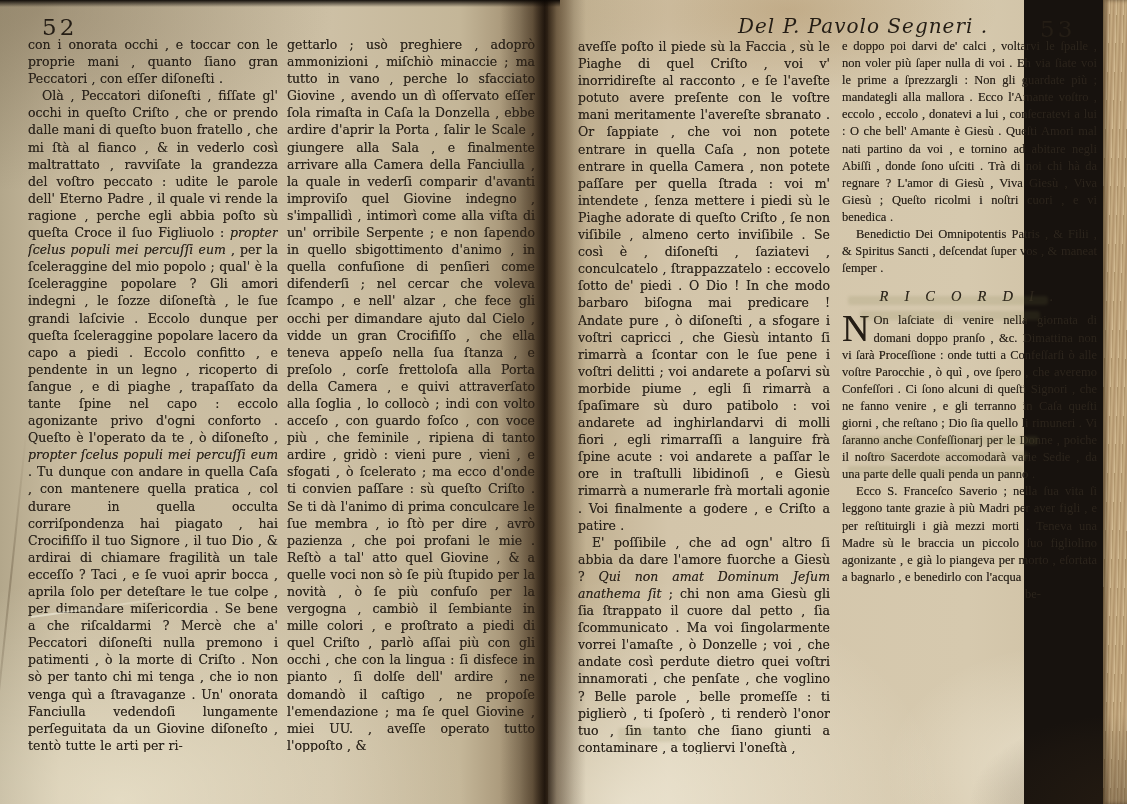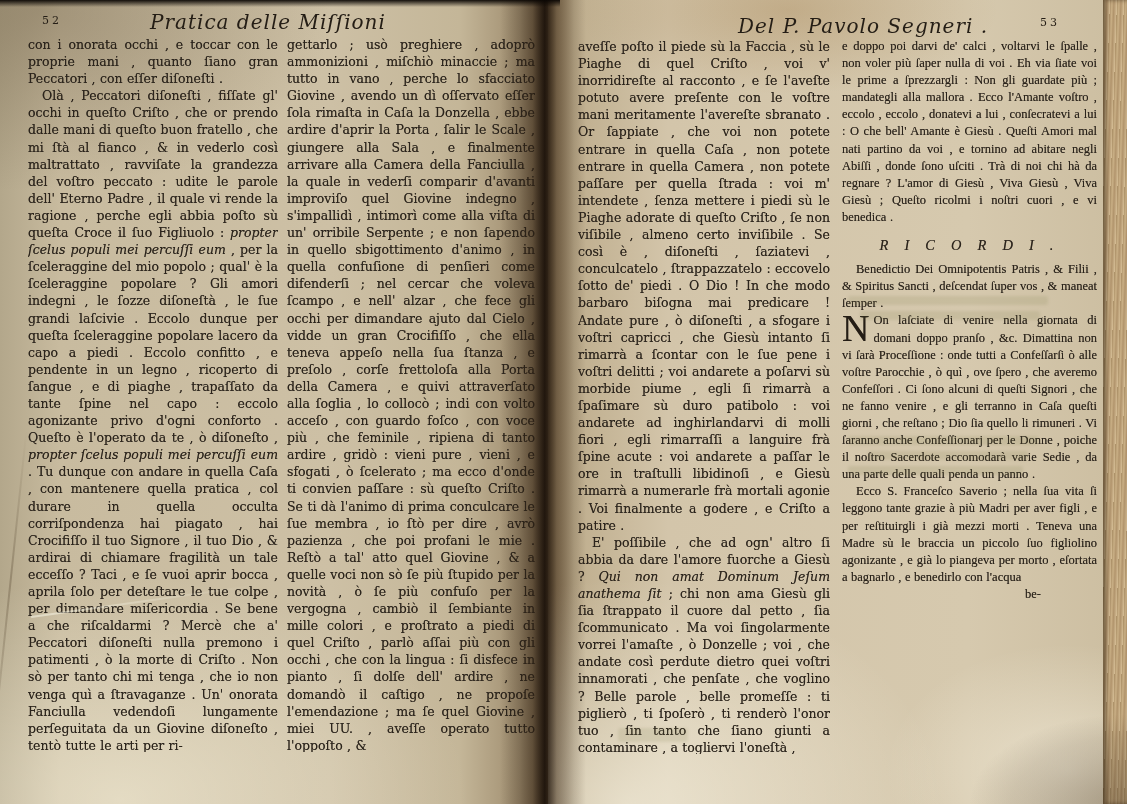--- a/index.html
+++ b/index.html
@@ -12,21 +12,21 @@
   
   .page{position:absolute;top:0;bottom:0;}
   #left-page{
     left:0;width:548px;
     background:
       radial-gradient(ellipse 420px 260px at 40px 10px, rgba(96,80,56,.38), transparent 70%),
       radial-gradient(ellipse 500px 320px at 120px 800px, rgba(255,250,230,.5), transparent 70%),
       linear-gradient(to right, #b3a78b 0px, #c8bb9f 60px, #cdc0a5 330px, #c4b698 460px, #a08e70 520px, #6b563c 548px);
   }
   #right-page{
-    left:548px;width:557px;
+    left:548px;width:476px;
     background:
       radial-gradient(ellipse 300px 120px at 240px 10px, rgba(150,110,55,.30), transparent 70%),
       radial-gradient(ellipse 420px 300px at 80px 804px, rgba(255,252,238,.55), transparent 75%),
       radial-gradient(ellipse 260px 180px at 520px 770px, rgba(255,250,235,.5), transparent 70%),
       linear-gradient(to right, #8a7252 0px, #bfae8e 26px, #d3c5aa 120px, #d6c9ae 420px, #cdbfa2 557px);
   }
   #gutter-shadow{
     position:absolute;top:0;bottom:0;left:500px;width:86px;
     background:linear-gradient(to right, transparent 0%, rgba(46,32,18,.45) 38%, rgba(24,15,8,.9) 52%, rgba(60,44,26,.45) 66%, transparent 100%);
     pointer-events:none;
@@ -51,21 +51,21 @@
     background:radial-gradient(ellipse 210px 120px at 100% 100%, rgba(58,42,24,.35), rgba(58,42,24,.12) 55%, transparent 75%);
     pointer-events:none;
   }
   .crease{position:absolute;pointer-events:none;}
   #crease-left1{left:6px;top:430px;width:2px;height:370px;background:linear-gradient(to bottom,transparent,rgba(90,74,52,.35) 40%,transparent);transform:rotate(6deg);}
   #crease-left2{left:30px;top:600px;width:230px;height:2px;background:linear-gradient(to right,rgba(255,255,240,.5),transparent);transform:rotate(-8deg);}
   .show-through{position:absolute;filter:blur(1.6px);opacity:.5;pointer-events:none;}
   .st-bar{height:9px;margin:6px 0;background:rgba(120,118,70,.30);border-radius:3px;}
 
   
-  .folio{position:absolute;color:#241d15;letter-spacing:3px;font-size:11px;}
+  .folio{position:absolute;color:#241d15;letter-spacing:3px;font-size:23px;}
   .running-title{position:absolute;color:#241d15;font-style:italic;font-size:20px;letter-spacing:1px;white-space:nowrap;}
   .text-col{
     position:absolute;color:#2b241c;font-size:12.5px;line-height:17.1px;
     text-align:justify;word-spacing:.4px;overflow:hidden;
     text-shadow:0 0 .5px rgba(30,22,14,.55);
   }
   .text-col .para{text-align:justify;}
   .text-col .para.indent{text-indent:14px;}
   .text-col .para.center{
     text-align:center;letter-spacing:6px;font-style:italic;
@@ -77,21 +77,20 @@
   }
   .catchword{text-align:right;padding-right:18px;}
 </style>
 </head>
 <body>
 
 <div id="book">
 
   <div id="left-page" class="page">
     <div class="folio" style="left:42px;top:14px;">52</div>
-    <div class="running-title" style="left:150px;top:10px;">Pratica delle Miſſioni</div>
 
     <div class="text-col" style="left:28px;top:36px;width:250px;height:716px;">
         <div class="para"><span>con i onorata occhi , e toccar con le proprie mani , quanto ſiano gran Peccatori , con eſſer diſoneſti .</span></div>
         <div class="para indent"><span>Olà , Peccatori diſoneſti , fiſſate gl' occhi in queſto Criſto , che or prendo dalle mani di queſto buon fratello , che mi ſtà al fianco , &amp; in vederlo così maltrattato , ravviſate la grandezza del voſtro peccato : udite le parole dell' Eterno Padre , il quale vi rende la ragione , perche egli abbia poſto sù queſta Croce il ſuo Figliuolo : </span><span class="it">propter ſcelus populi mei percuſſi eum</span><span> , per la ſceleraggine del mio popolo ; qual' è la ſceleraggine popolare ? Gli amori indegni , le ſozze diſoneſtà , le ſue grandi laſcivie . Eccolo dunque per queſta ſceleraggine popolare lacero da capo a piedi . Eccolo confitto , e pendente in un legno , ricoperto di ſangue , e di piaghe , trapaſſato da tante ſpine nel capo : eccolo agonizante privo d'ogni conforto . Queſto è l'operato da te , ò diſoneſto , </span><span class="it">propter ſcelus populi mei percuſſi eum</span><span> . Tu dunque con andare in quella Caſa , con mantenere quella pratica , col durare in quella occulta corriſpondenza hai piagato , hai Crocifiſſo il tuo Signore , il tuo Dio , &amp; ardirai di chiamare fragilità un tale ecceſſo ? Taci , e ſe vuoi aprir bocca , aprila ſolo per deteſtare le tue colpe , per dimandare miſericordia . Se bene a che riſcaldarmi ? Mercè che a' Peccatori diſoneſti nulla premono i patimenti , ò la morte di Criſto . Non sò per tanto chi mi tenga , che io non venga quì a ſtravaganze . Un' onorata Fanciulla vedendoſi lungamente perſeguitata da un Giovine diſoneſto , tentò tutte le arti per ri-</span></div>
       </div>
 
     <div class="text-col" style="left:287px;top:36px;width:248px;height:716px;">
       <div>
           <div class="para"><span>gettarlo ; usò preghiere , adoprò ammonizioni , miſchiò minaccie ; ma tutto in vano , perche lo sfacciato Giovine , avendo un dì oſſervato eſſer ſola rimaſta in Caſa la Donzella , ebbe ardire d'aprir la Porta , ſalir le Scale , giungere alla Sala , e finalmente arrivare alla Camera della Fanciulla , la quale in vederſi comparir d'avanti improviſo quel Giovine indegno , s'impallidì , intimorì come alla viſta di un' orribile Serpente ; e non ſapendo in quello sbigottimento d'animo , in quella confuſione di penſieri come difenderſi ; nel cercar che voleva ſcampo , e nell' alzar , che fece gli occhi per dimandare ajuto dal Cielo , vidde un gran Crocifiſſo , che ella teneva appeſo nella ſua ſtanza , e preſolo , corſe frettoloſa alla Porta della Camera , e quivi attraverſato alla ſoglia , lo collocò ; indi con volto acceſo , con guardo foſco , con voce più , che feminile , ripiena di tanto ardire , gridò : vieni pure , vieni , e sfogati , ò ſcelerato ; ma ecco d'onde ti convien paſſare : sù queſto Criſto . Se ti dà l'animo di prima conculcare le ſue membra , io ſtò per dire , avrò pazienza , che poi profani le mie . Reſtò a tal' atto quel Giovine , &amp; a quelle voci non sò ſe più ſtupido per la novità , ò ſe più confuſo per la vergogna , cambiò il ſembiante in mille colori , e proſtrato a piedi di quel Criſto , parlò aſſai più con gli occhi , che con la lingua : ſi disfece in pianto , ſi dolſe dell' ardire , ne domandò il caſtigo , ne propoſe l'emendazione ; ma ſe quel Giovine , miei UU. , aveſſe operato tutto l'oppoſto , &amp;</span></div>
         </div>
@@ -107,22 +106,22 @@
     <div class="folio" style="left:492px;top:16px;">53</div>
 
     <div class="text-col" style="left:30px;top:38px;width:252px;height:716px;">
         <div class="para"><span>aveſſe poſto il piede sù la Faccia , sù le Piaghe di quel Criſto , voi v' inorridireſte al racconto , e ſe l'aveſte potuto avere preſente con le voſtre mani meritamente l'avereſte sbranato . Or ſappiate , che voi non potete entrare in quella Caſa , non potete entrare in quella Camera , non potete paſſare per quella ſtrada : voi m' intendete , ſenza mettere i piedi sù le Piaghe adorate di queſto Criſto , ſe non viſibile , almeno certo inviſibile . Se così è , diſoneſti , ſaziatevi , conculcatelo , ſtrappazzatelo : eccovelo ſotto de' piedi . O Dio ! In che modo barbaro biſogna mai predicare ! Andate pure , ò diſoneſti , a sfogare i voſtri capricci , che Giesù intanto ſi rimarrà a ſcontar con le ſue pene i voſtri delitti ; voi andarete a poſarvi sù morbide piume , egli ſi rimarrà a ſpaſimare sù duro patibolo : voi andarete ad inghirlandarvi di molli fiori , egli rimarraſſi a languire frà ſpine acute : voi andarete a paſſar le ore in traſtulli libidinoſi , e Giesù rimarrà a numerarle frà mortali agonie . Voi finalmente a godere , e Criſto a patire .</span></div>
         <div class="para indent"><span>E' poſſibile , che ad ogn' altro ſi abbia da dare l'amore fuorche a Giesù ? </span><span class="it">Qui non amat Dominum Jeſum anathema ſit</span><span> ; chi non ama Giesù gli ſia ſtrappato il cuore dal petto , ſia ſcommunicato . Ma voi ſingolarmente vorrei l'amaſte , ò Donzelle ; voi , che andate così perdute dietro quei voſtri innamorati , che penſate , che voglino ? Belle parole , belle promeſſe : ti piglierò , ti ſpoſerò , ti renderò l'onor tuo , ſin tanto che ſiano giunti a contaminare , a togliervi l'oneſtà ,</span></div>
       </div>
 
     <div class="text-col" style="left:294px;top:38px;width:255px;height:730px;font-family:Liberation Serif, serif;">
       <div>
           <div class="para"><span>e doppo poi darvi de' calci , voltarvi le ſpalle , non voler più ſaper nulla di voi . Eh via ſiate voi le prime a ſprezzargli : Non gli guardate più ; mandategli alla mallora . Ecco l'Amante voſtro , eccolo , eccolo , donatevi a lui , conſecratevi a lui : O che bell' Amante è Giesù . Queſti Amori mal nati partino da voi , e tornino ad abitare negli Abiſſi , donde ſono uſciti . Trà di noi chi hà da regnare ? L'amor di Giesù , Viva Giesù , Viva Giesù ; Queſto ricolmi i noſtri cuori , e vi benedica .</span></div>
+          <div class="para indent"><span>Benedictio Dei Omnipotentis Patris , &amp; Filii , &amp; Spiritus Sancti , deſcendat ſuper vos , &amp; maneat ſemper .</span></div>
           <div class="para center"><span>R I C O R D I .</span></div>
-          <div class="para indent"><span>Benedictio Dei Omnipotentis Patris , &amp; Filii , &amp; Spiritus Sancti , deſcendat ſuper vos , &amp; maneat ſemper .</span></div>
           <div class="para"><span class="dropcap">N</span><span>On laſciate di venire nella giornata di domani doppo pranſo , &amp;c. Dimattina non vi ſarà Proceſſione : onde tutti a Confeſſarſi ò alle voſtre Parocchie , ò quì , ove ſpero , che averemo Confeſſori . Ci ſono alcuni di queſti Signori , che ne fanno venire , e gli terranno in Caſa queſti giorni , che reſtano ; Dio ſia quello li rimuneri . Vi ſaranno anche Confeſſionarj per le Donne , poiche il noſtro Sacerdote accomodarà varie Sedie , da una parte delle quali penda un panno .</span></div>
           <div class="para indent"><span>Ecco S. Franceſco Saverio ; nella ſua vita ſi leggono tante grazie à più Madri per aver figli , e per reſtituirgli i già mezzi morti . Teneva una Madre sù le braccia un piccolo ſuo figliolino agonizante , e già lo piangeva per morto , eſortata a bagnarlo , e benedirlo con l'acqua</span></div>
         </div>
       <div class="catchword" style="padding-right:56px;">be-</div>
     </div>
 
     <div class="show-through" style="left:300px;top:290px;width:215px;">
       <div class="st-bar" style="width:200px;"></div>
       <div class="st-bar" style="width:180px;margin-left:12px;"></div>
     </div>

